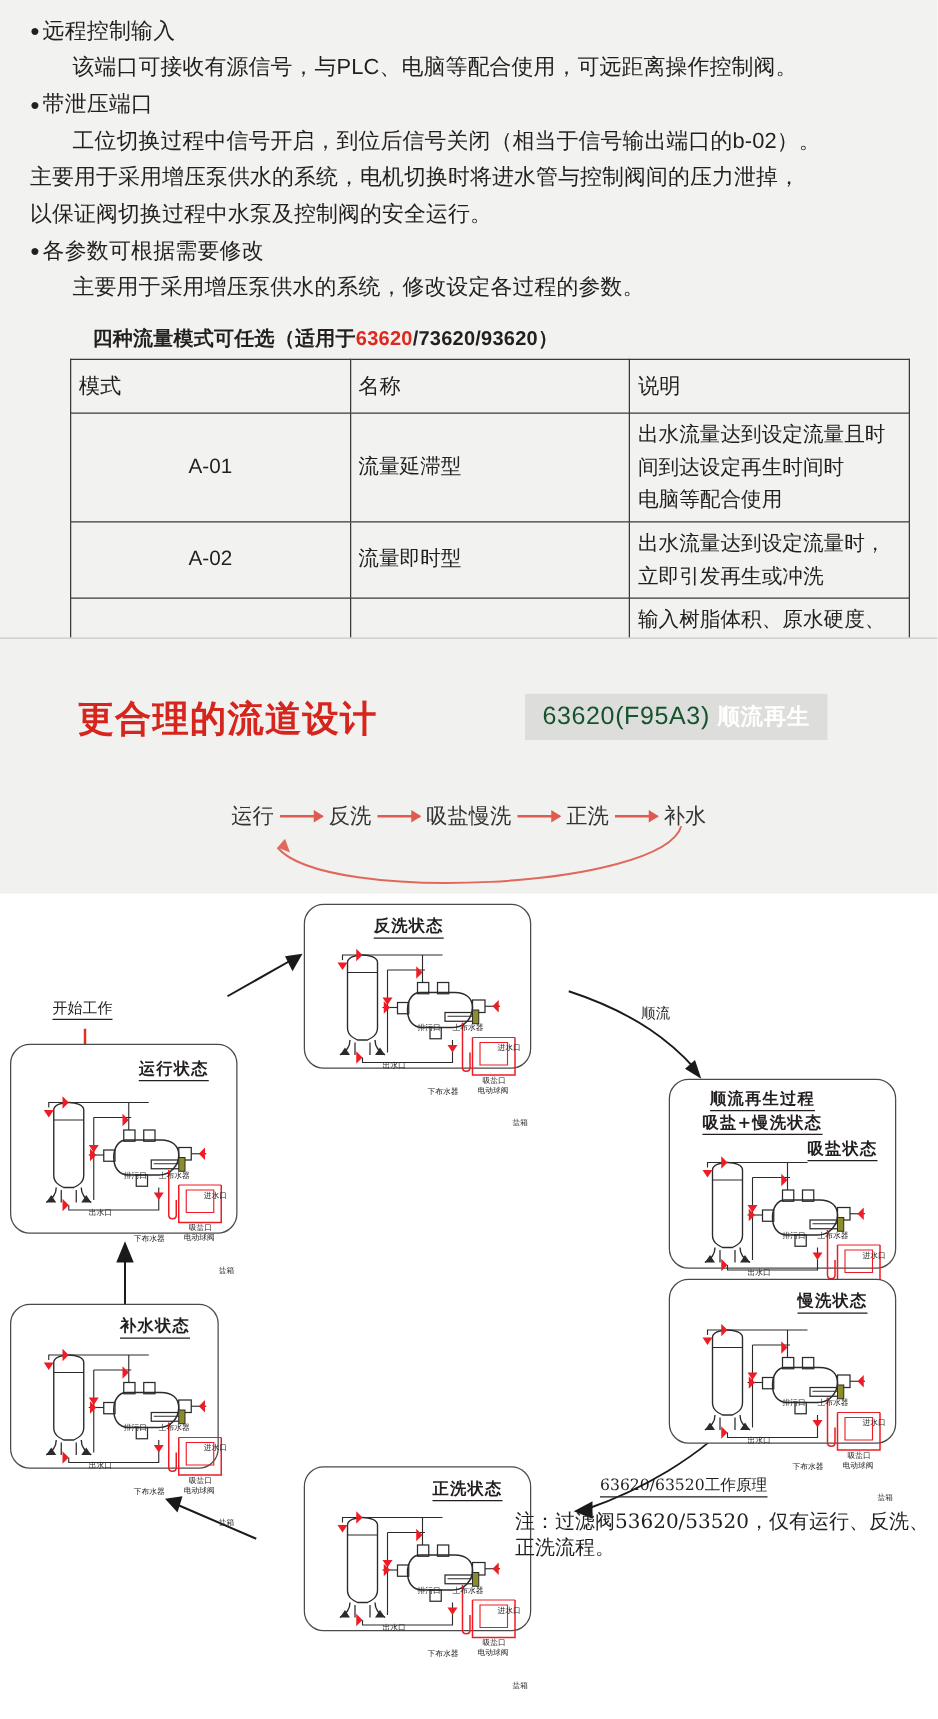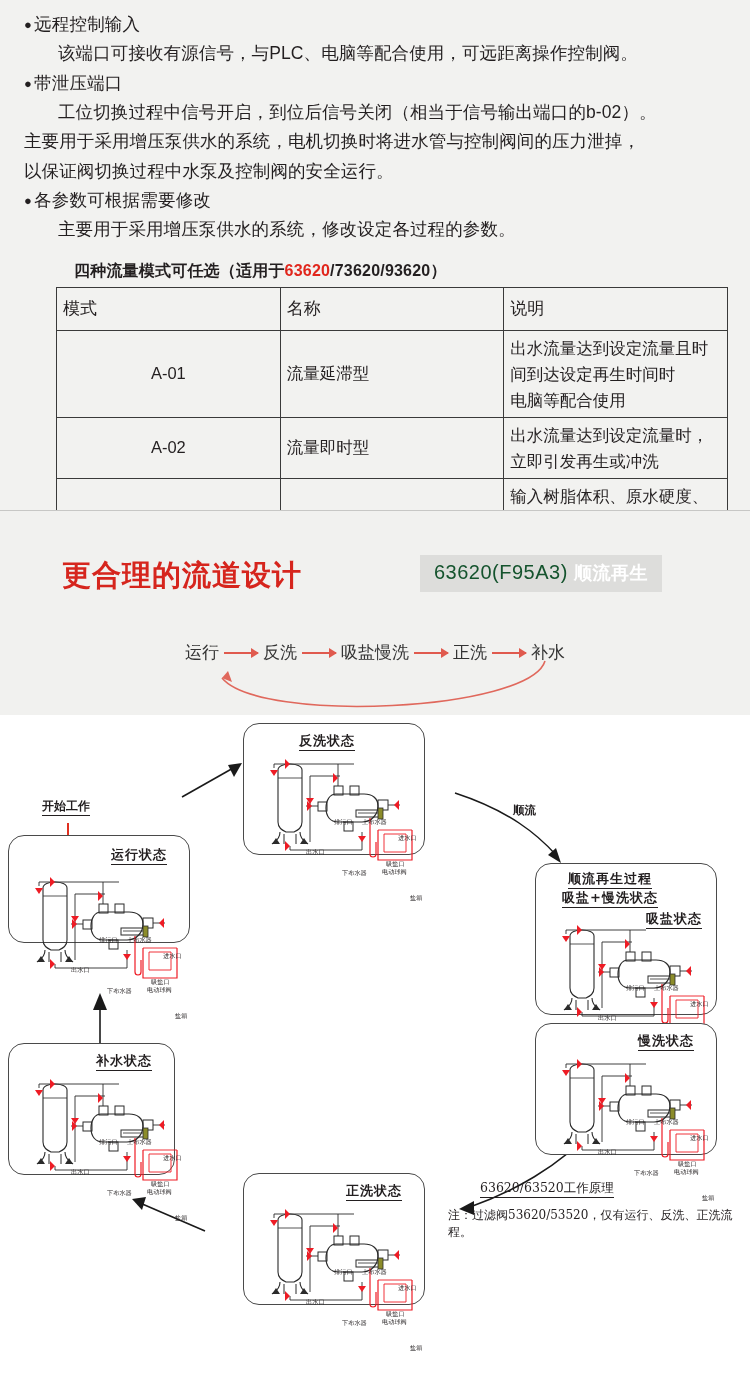--- a/index.html
+++ b/index.html
@@ -121,21 +121,20 @@
     font-family:"DejaVu Serif",serif;
     letter-spacing:1px;
   }
   .mini-label{
     position:absolute;font-size:6.2px;color:#231f20;white-space:nowrap;
     font-family:"DejaVu Sans",sans-serif;
   }
   .outer-label{
     position:absolute;font-size:12px;color:#231f20;white-space:nowrap;
     font-family:"DejaVu Serif",serif;
-    font-weight:bold;
   }
   .outer-label.underline{border-bottom:1.2px solid #231f20;}
   .footer-note{
     position:absolute;font-family:"DejaVu Serif",serif;color:#231f20;
   }
   svg.art{position:absolute;left:0;top:0;overflow:visible;}
 </style>
 </head>
 <body>
 
@@ -264,21 +263,21 @@
     <line x1="140" y1="488" x2="205" y2="516" stroke="#1a1a1a" stroke-width="1.6"></line>
     <polygon points="132,484 146,482 142,495" fill="#1a1a1a"></polygon>
 
     <line x1="100" y1="340" x2="100" y2="290" stroke="#1a1a1a" stroke-width="1.6"></line>
     <polygon points="100,278 93,295 107,295" fill="#1a1a1a"></polygon>
   </svg>
 
   <div class="outer-label underline" style="left:42px;top:83px;">开始工作</div>
   <div class="outer-label" style="left:513px;top:88px;font-size:11.5px;">顺流</div>
 
-  <div class="state-box" style="left:8px;top:120px;width:182px;height:108px;">
+  <div class="state-box" style="left:8px;top:120px;width:182px;height:152px;">
     <div class="box-title" style="right:22px;top:10px;">运行状态</div>
   <div style="position: absolute; left: 6px; top: 38px; width: 178px; height: 100px;">
   <svg class="art" width="178" height="100" style="left:0;top:0;">
 
     <path d="M28,14 C28,6 52,6 52,14 L52,66 C52,72 48,74 44,76 L36,76 C32,74 28,72 28,66 Z" fill="none" stroke="#2b2b2b" stroke-width="1.1"></path>
     <line x1="28" y1="22" x2="52" y2="22" stroke="#2b2b2b" stroke-width=".8"></line>
     <path d="M30,76 C30,84 24,86 22,88 M50,76 C50,84 56,86 58,88" fill="none" stroke="#2b2b2b" stroke-width="1.1"></path>
     <path d="M34,78 L34,88 M46,78 L46,88" stroke="#2b2b2b" stroke-width="1"></path>
     <polygon points="22,88 26,82 30,88" fill="#2b2b2b"></polygon>
     <polygon points="50,88 54,82 58,88" fill="#2b2b2b"></polygon>
@@ -597,14 +596,14 @@
   <div class="mini-label" style="left:148px;top:78px;">进水口</div>
   <div class="mini-label" style="left:56px;top:92px;">出水口</div>
   <div class="mini-label" style="left:92px;top:113px;">下布水器</div>
   <div class="mini-label" style="left:136px;top:104px;">吸盐口</div>
   <div class="mini-label" style="left:132px;top:112px;">电动球阀</div>
   <div class="mini-label" style="left:160px;top:138px;">盐箱</div>
   </div>
     </div>
 
   <div class="footer-note" style="left:480px;top:465px;font-size:12.5px;border-bottom:1px solid #231f20;">63620/63520工作原理</div>
-  <div class="footer-note" style="left:448px;top:492px;font-size:12px;">注：过滤阀53620/53520，仅有运行、反洗、正洗流程。</div>
+  <div class="footer-note" style="left:412px;top:492px;font-size:16px;">注：过滤阀53620/53520，仅有运行、反洗、正洗流程。</div>
 </div>
 
 </body></html>

